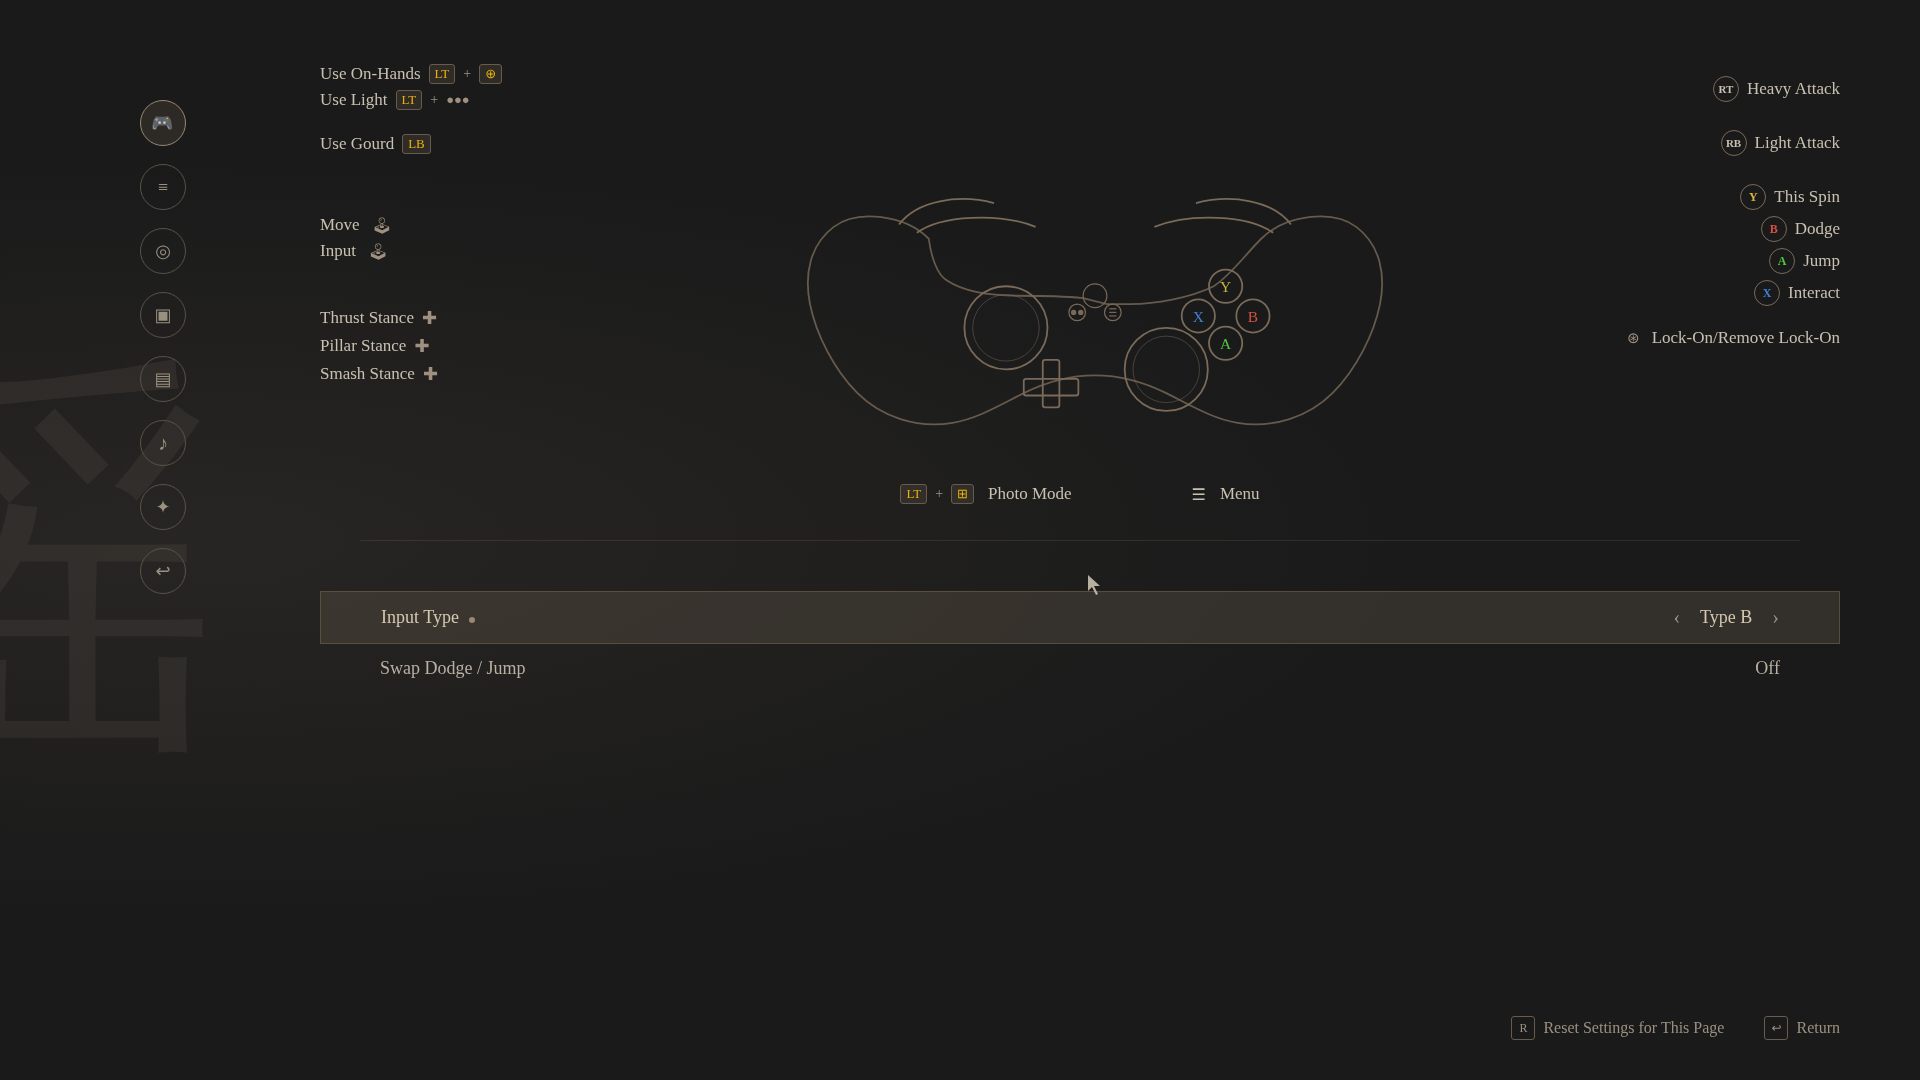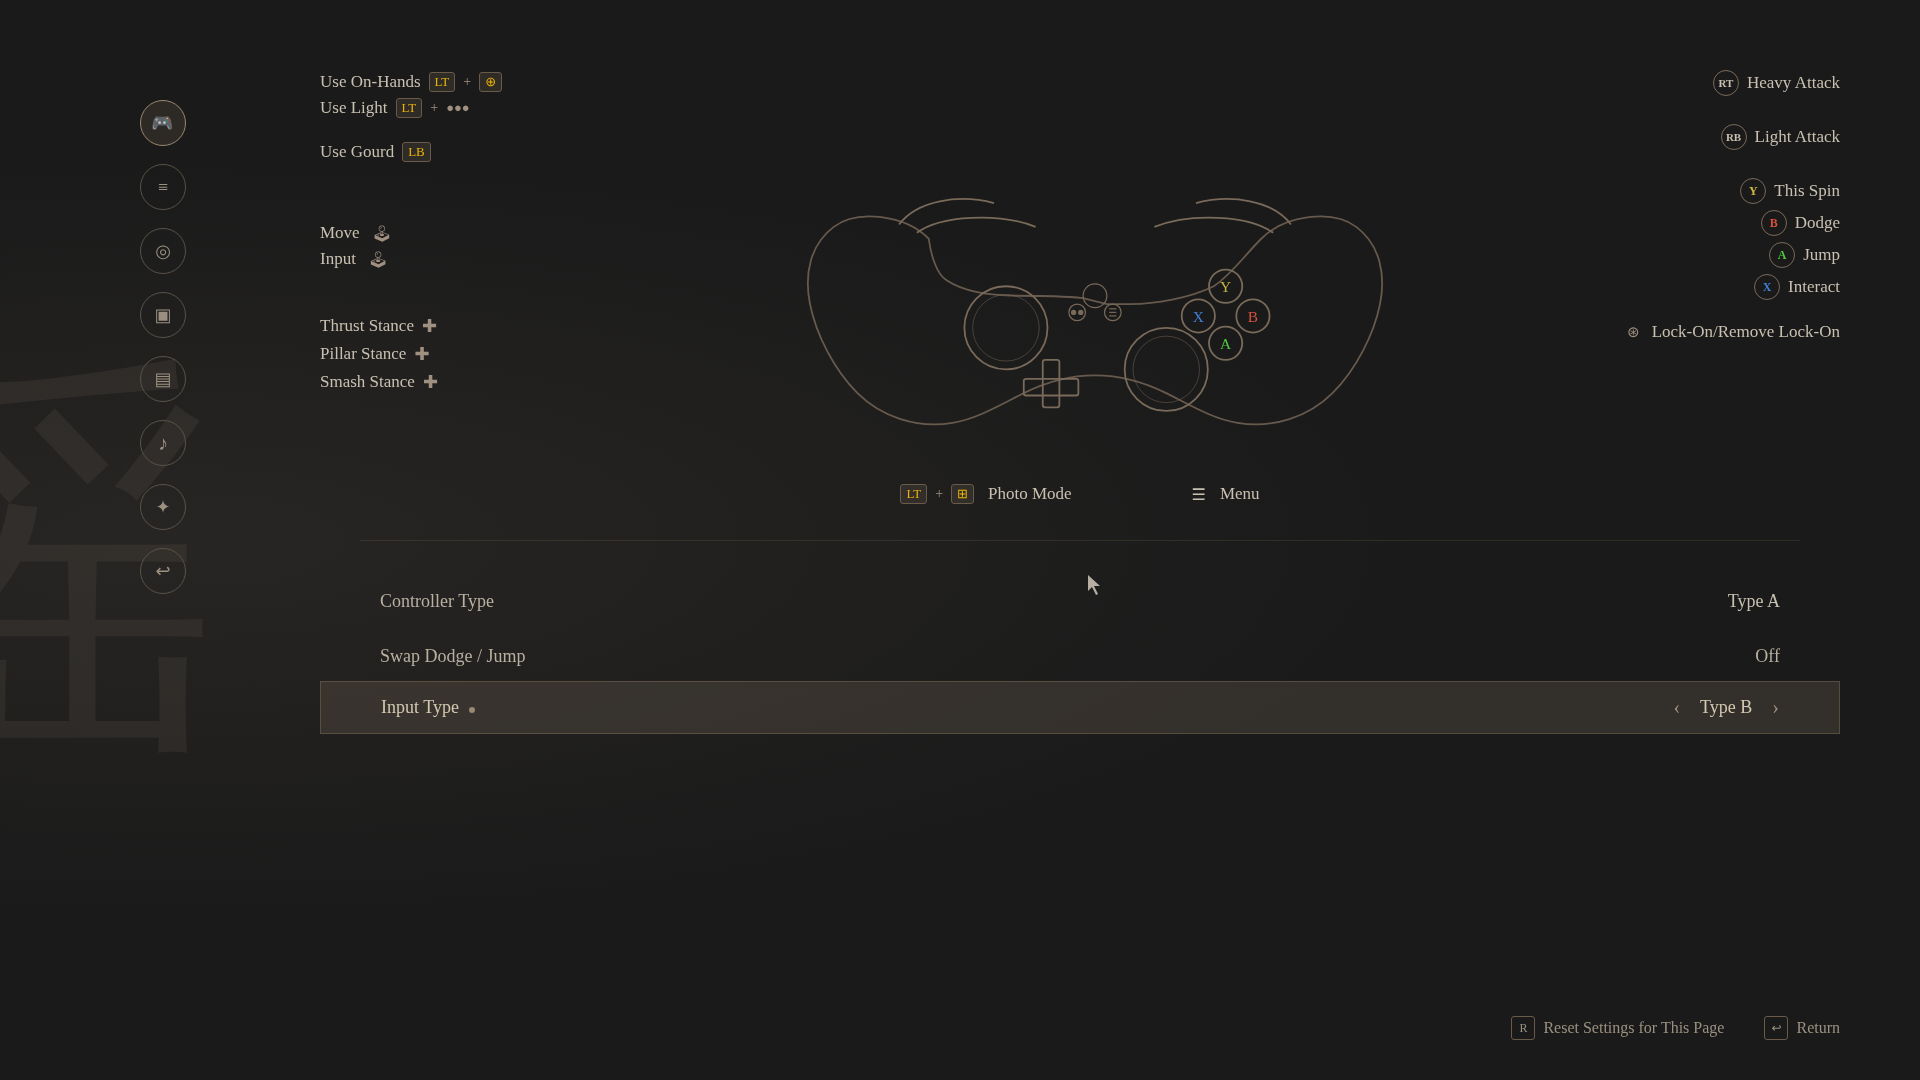--- a/index.html
+++ b/index.html
@@ -323,21 +323,21 @@
     <span>↩</span>
   </div>
 </div>
 
 <div class="main">
 
   <div class="controller-area">
 
     <div class="left-labels">
 
-      <div class="label-row" style="margin-top:12px;align-items:center;">
+      <div class="label-row" style="margin-top:4px;align-items:center;">
         <span>Use On-Hands</span>
         <span class="btn-icon">LT</span>
         <span style="color:#a09080; font-size:14px;">+</span>
         <span class="btn-icon">⊕</span>
       </div>
 
       <div class="label-row">
         <span>Use Light</span>
         <span class="btn-icon">LT</span>
         <span style="color:#a09080; font-size:14px;">+</span>
@@ -449,21 +449,21 @@
           <line x1="272" y1="165" x2="278" y2="165" stroke-width="1"></line>
 
           <circle cx="242" cy="162" r="1.5" fill="#7a6a5a"></circle>
           <circle cx="248" cy="162" r="1.5" fill="#7a6a5a"></circle>
         </g>
       </svg>
     </div>
 
     <div class="right-labels">
 
-      <div class="right-label-row" style="margin-top: 10px;">
+      <div class="right-label-row" style="margin-top: 16px;">
         <span class="btn-circle btn-rt">RT</span>
         <span>Heavy Attack</span>
       </div>
       <div style="height: 22px;"></div>
 
       <div class="right-label-row">
         <span class="btn-circle btn-rb">RB</span>
         <span>Light Attack</span>
       </div>
       <div style="height: 22px;"></div>
@@ -507,42 +507,38 @@
         <span>Menu</span>
       </div>
     </div>
 
   </div>
 
   <div style="height:1px; background: rgba(140,120,90,0.2); margin: 0 40px;"></div>
 
   <div class="settings-section">
 
-    <div class="settings-header">
-      <span style="font-size:18px; color:#b8b0a0;">Controller Type</span>
-      <span style="font-size:18px; color:#c8c0b0;">Type A</span>
-    </div>
-
-    <div class="settings-row">
-      <span>Swap Dodge / Jump</span>
-      <span>Off</span>
-    </div>
 
     <div class="settings-row highlighted">
       <span>
         <span>Input Type</span>
         <span class="dot-indicator"></span>
       </span>
       <div class="input-type-control">
         <span class="arrow-btn">‹</span>
         <span>Type B</span>
         <span class="arrow-btn">›</span>
       </div>
     </div>
 
+    <div class="settings-row">
+      <span>Swap Dodge / Jump</span>
+      <span>Off</span>
+    </div>
+
 
   </div>
 </div>
 
 <div class="footer">
   <div class="footer-btn">
     <span class="footer-btn-icon">R</span>
     <span>Reset Settings for This Page</span>
   </div>
   <div class="footer-btn">

